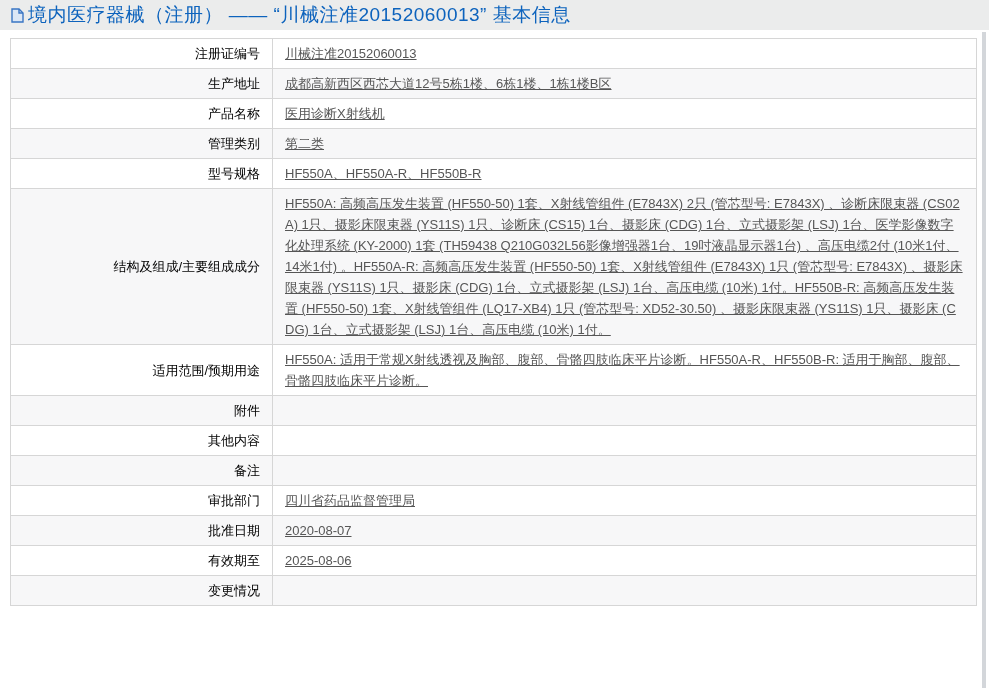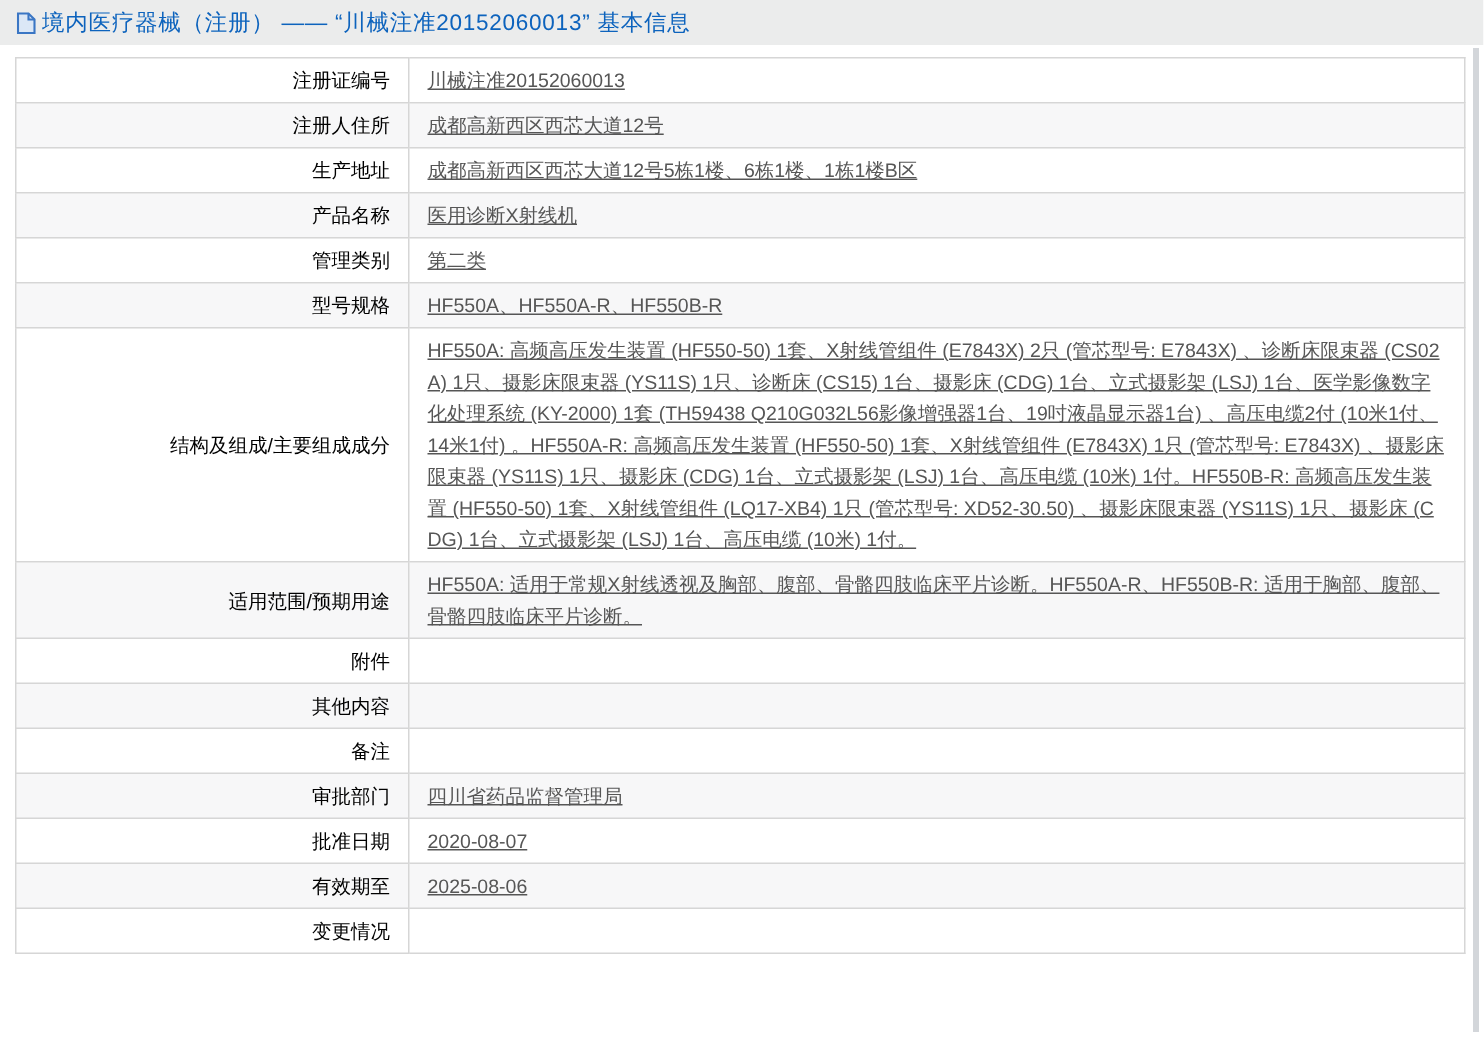--- a/index.html
+++ b/index.html
@@ -26,21 +26,21 @@
   }
   .doc-icon {
     display: inline-block;
     width: 13px;
     height: 15px;
     margin-right: 4px;
     flex: 0 0 auto;
   }
   .page-title {
     color: #0d63bd;
-    font-size: 15px;
+    font-size: 19px;
     letter-spacing: 0.5px;
     white-space: nowrap;
   }
   
   .table-wrap {
     margin: 8px 12px 0 10px;
   }
   table.info {
     border-collapse: collapse;
     width: 967px;
@@ -93,24 +93,20 @@
   </div>
 
   <div class="table-wrap">
     <table class="info">
       <tbody>
           <tr>
             <th>注册证编号</th>
             <td>川械注准20152060013</td>
           </tr>
           <tr>
-            <th>注册人住所</th>
-            <td>成都高新西区西芯大道12号</td>
-          </tr>
-          <tr>
             <th>生产地址</th>
             <td>成都高新西区西芯大道12号5栋1楼、6栋1楼、1栋1楼B区</td>
           </tr>
           <tr>
             <th>产品名称</th>
             <td>医用诊断X射线机</td>
           </tr>
           <tr>
             <th>管理类别</th>
             <td>第二类</td>

